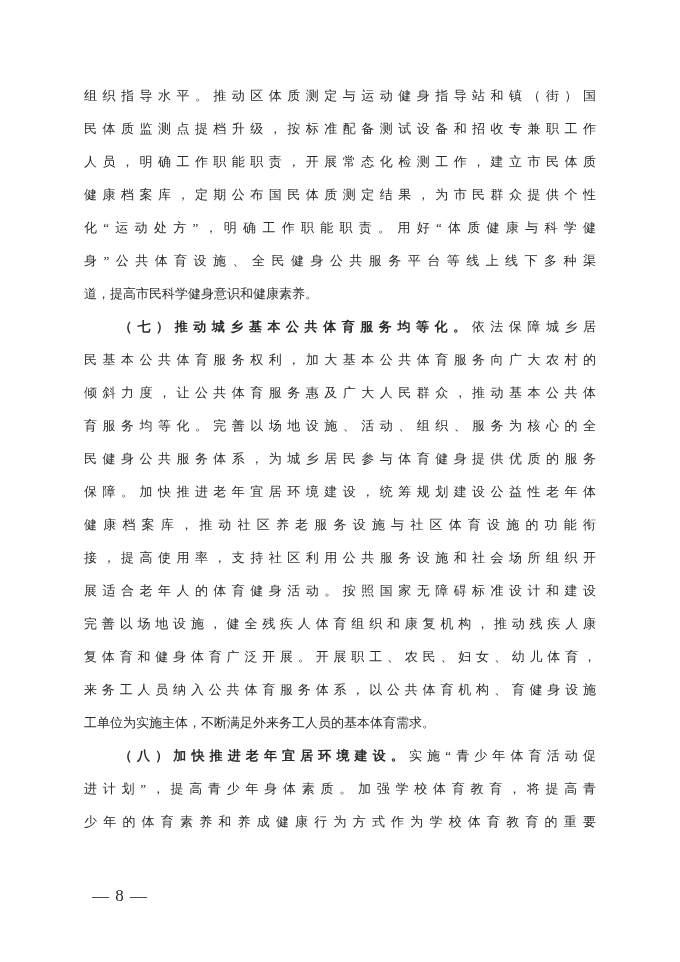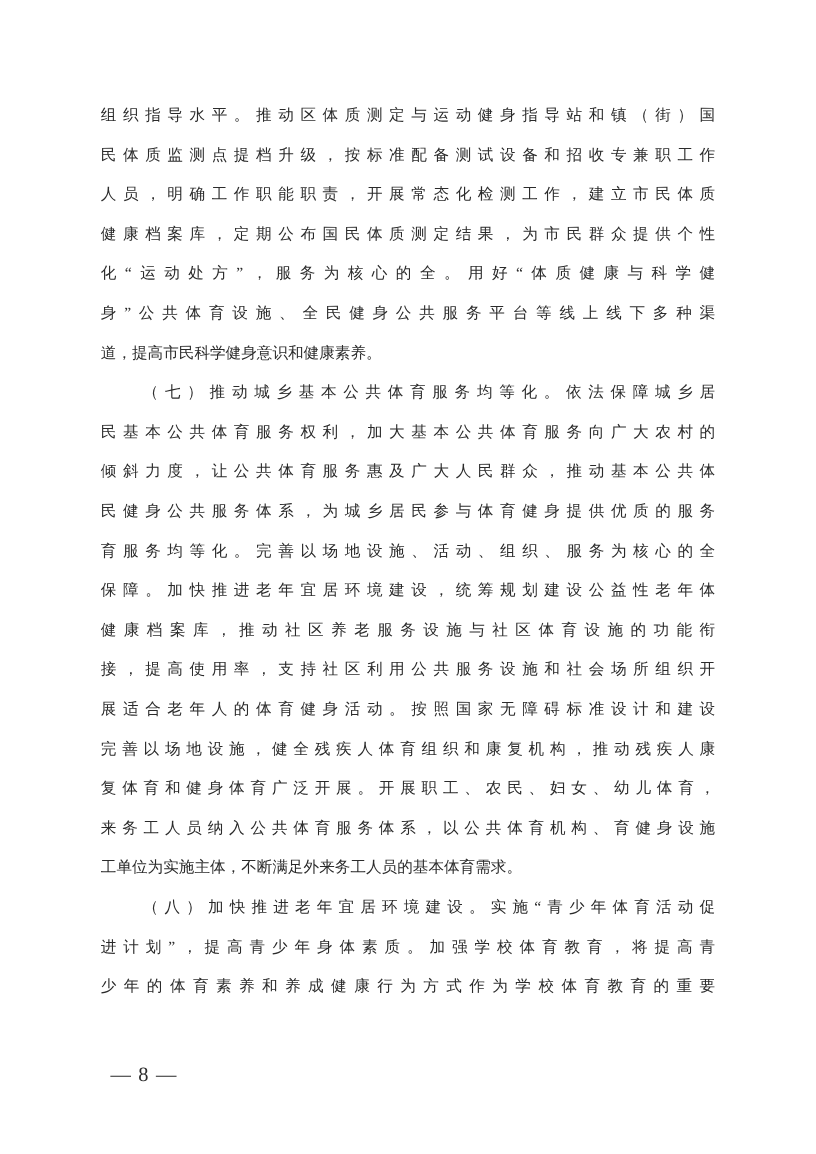--- a/index.html
+++ b/index.html
@@ -35,49 +35,49 @@
     overflow: hidden;
     white-space: normal;
   }
   .line.para-end {
     text-align-last: left;
   }
   .line.indent {
     padding-left: 35px;
   }
   .seg.bold {
-    font-weight: normal;
+    font-weight: bold;
   }
   .footer {
     position: absolute;
     left: 92px;
     top: 884px;
     font-size: 17px;
     line-height: 24px;
     color: #2b2b2b;
     letter-spacing: 1px;
   }
 </style>
 </head>
 <body>
 
 <div class="page">
   <div class="text-block">
       <div class="line"><span class="seg">组织指导水平。推动区体质测定与运动健身指导站和镇（街）国</span></div>
       <div class="line"><span class="seg">民体质监测点提档升级，按标准配备测试设备和招收专兼职工作</span></div>
       <div class="line"><span class="seg">人员，明确工作职能职责，开展常态化检测工作，建立市民体质</span></div>
       <div class="line"><span class="seg">健康档案库，定期公布国民体质测定结果，为市民群众提供个性</span></div>
-      <div class="line"><span class="seg">化“运动处方”，服务为核心的全。用好“体质健康与科学健</span></div>
+      <div class="line"><span class="seg">化“运动处方”，明确工作职能职责。用好“体质健康与科学健</span></div>
       <div class="line"><span class="seg">身”公共体育设施、全民健身公共服务平台等线上线下多种渠</span></div>
       <div class="line para-end"><span class="seg">道，提高市民科学健身意识和健康素养。</span></div>
       <div class="line indent"><span class="seg bold">（七）推动城乡基本公共体育服务均等化。</span><span class="seg">依法保障城乡居</span></div>
       <div class="line"><span class="seg">民基本公共体育服务权利，加大基本公共体育服务向广大农村的</span></div>
       <div class="line"><span class="seg">倾斜力度，让公共体育服务惠及广大人民群众，推动基本公共体</span></div>
+      <div class="line"><span class="seg">育服务均等化。完善以场地设施、活动、组织、服务为核心的全</span></div>
       <div class="line"><span class="seg">民健身公共服务体系，为城乡居民参与体育健身提供优质的服务</span></div>
-      <div class="line"><span class="seg">育服务均等化。完善以场地设施、活动、组织、服务为核心的全</span></div>
       <div class="line"><span class="seg">保障。加快推进老年宜居环境建设，统筹规划建设公益性老年体</span></div>
       <div class="line"><span class="seg">健康档案库，推动社区养老服务设施与社区体育设施的功能衔</span></div>
       <div class="line"><span class="seg">接，提高使用率，支持社区利用公共服务设施和社会场所组织开</span></div>
       <div class="line"><span class="seg">展适合老年人的体育健身活动。按照国家无障碍标准设计和建设</span></div>
       <div class="line"><span class="seg">完善以场地设施，健全残疾人体育组织和康复机构，推动残疾人康</span></div>
       <div class="line"><span class="seg">复体育和健身体育广泛开展。开展职工、农民、妇女、幼儿体育，</span></div>
       <div class="line"><span class="seg">来务工人员纳入公共体育服务体系，以公共体育机构、育健身设施</span></div>
       <div class="line para-end"><span class="seg">工单位为实施主体，不断满足外来务工人员的基本体育需求。</span></div>
       <div class="line indent"><span class="seg bold">（八）加快推进老年宜居环境建设。</span><span class="seg">实施“青少年体育活动促</span></div>
       <div class="line"><span class="seg">进计划”，提高青少年身体素质。加强学校体育教育，将提高青</span></div>

